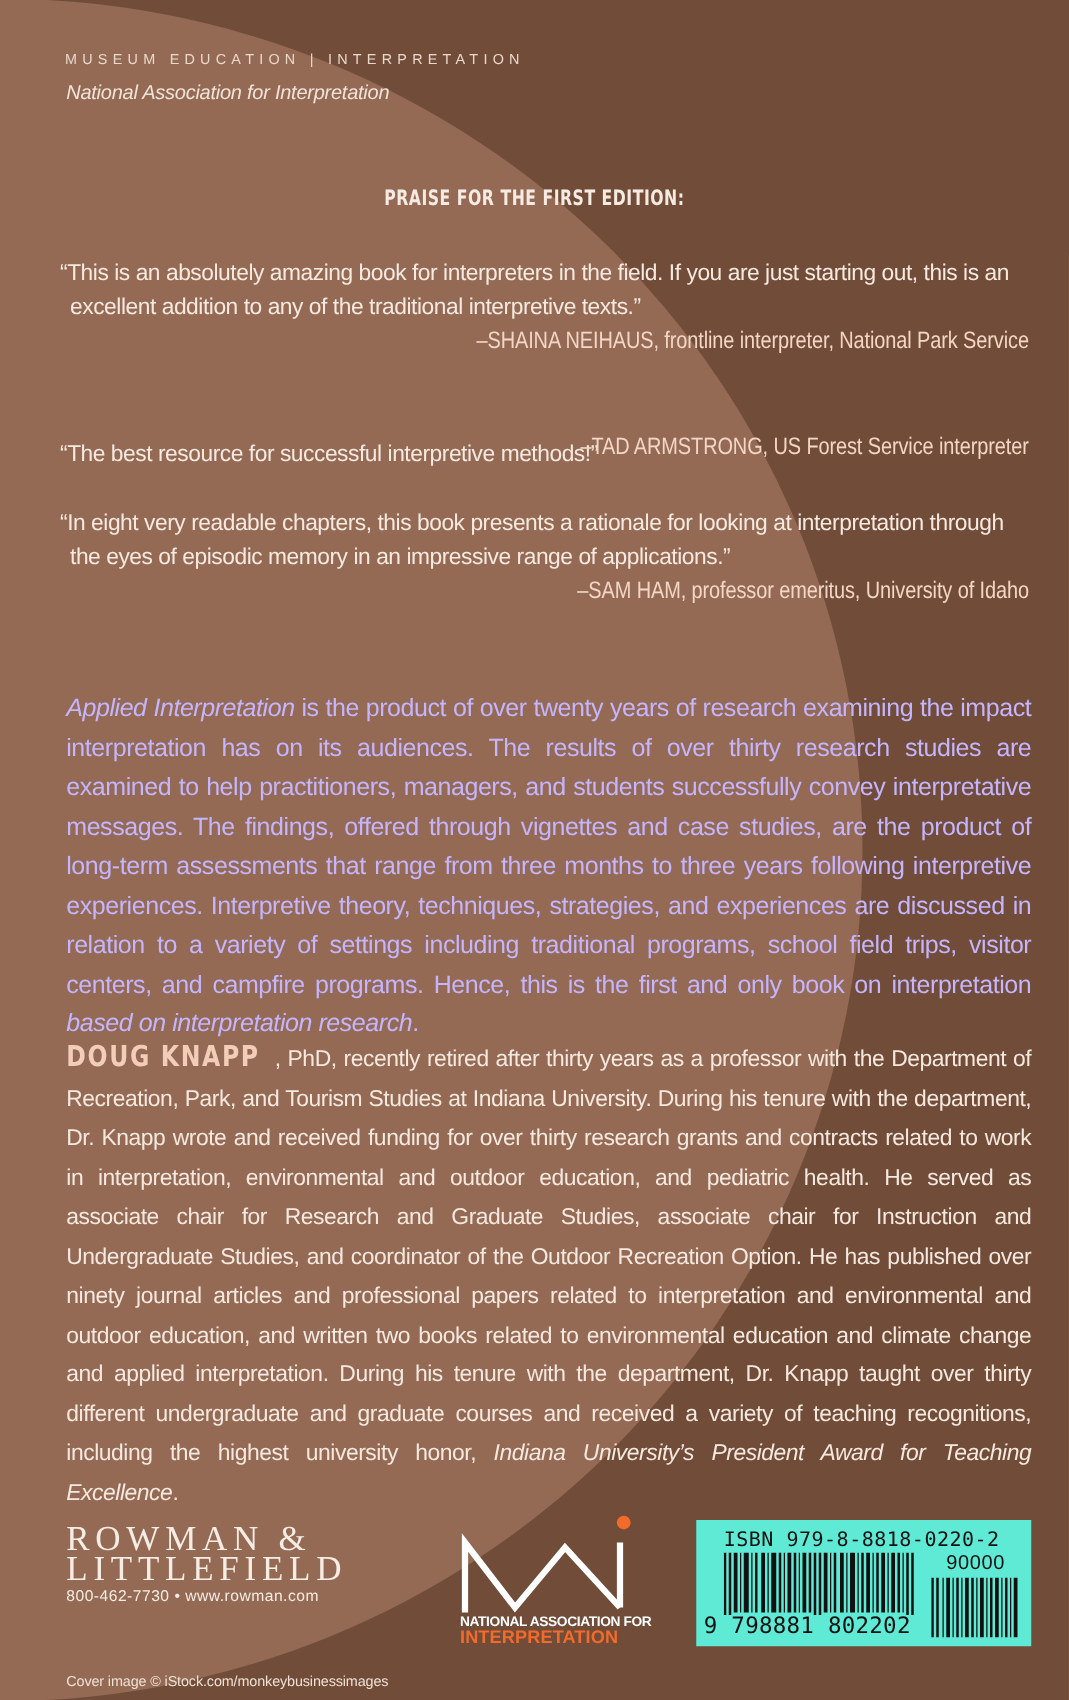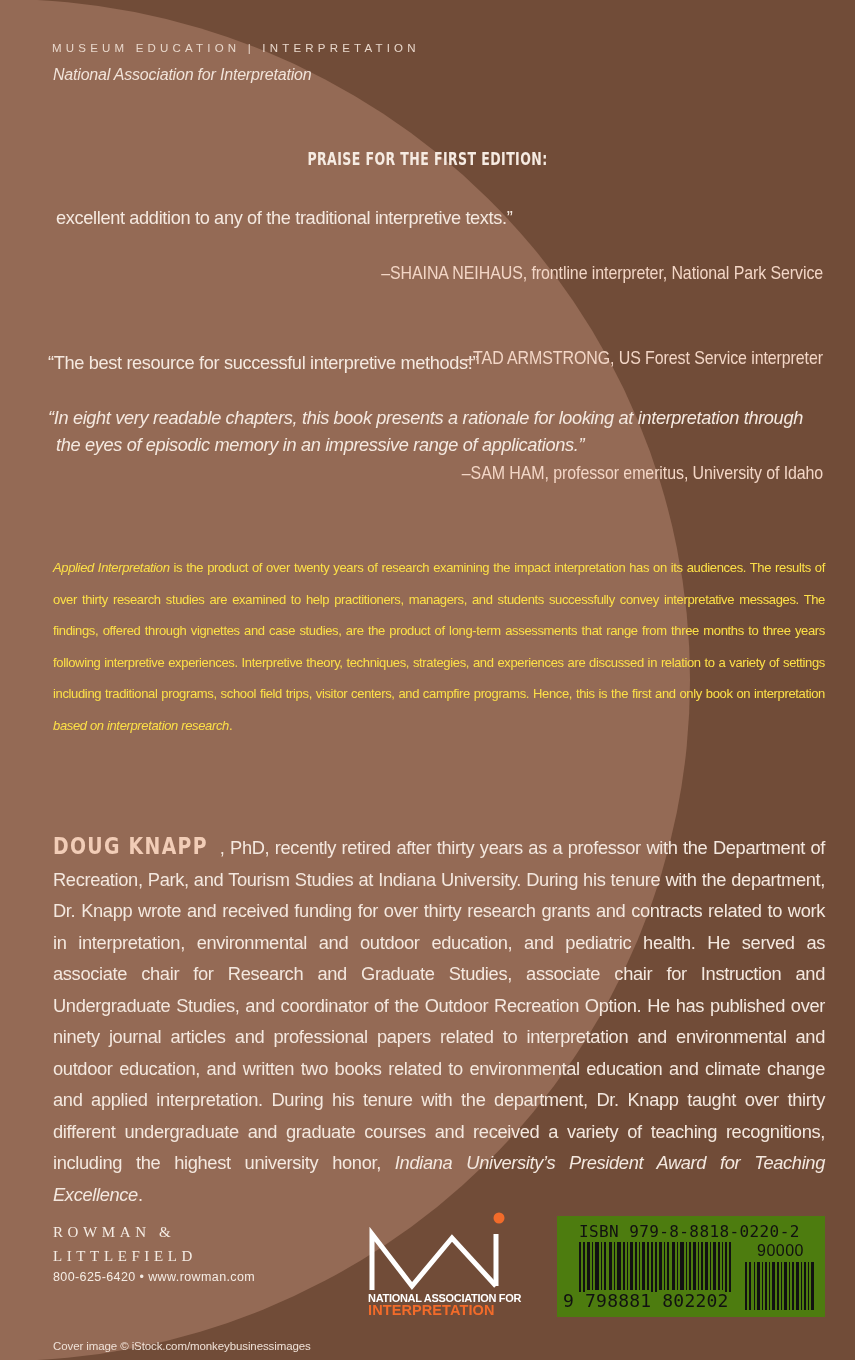--- a/index.html
+++ b/index.html
@@ -44,39 +44,39 @@
     .attrib {
       position: absolute; right: 32px; text-align: right;
       font-size: 19px; color: #f3d6c6; white-space: nowrap;
       transform: scaleX(0.84); transform-origin: right center;
       letter-spacing: -0.1px;
     }
     .attrib b { font-weight: normal; }
 
     .desc {
       position: absolute; left: 53px; width: 772px; top: 552px;
-      font-size: 13px; line-height: 31.5px; color: #fde047;
+      font-size: 20px; line-height: 31.5px; color: #c4b5fd;
       text-align: justify; letter-spacing: -0.35px;
     }
     .desc i, .bio i { font-style: italic; }
     .bio {
       position: absolute; left: 53px; width: 772px; top: 831px;
       font-size: 18.3px; line-height: 31.5px; color: #f4e8df;
       text-align: justify; letter-spacing: -0.35px;
     }
     .author-name {
       font-family: "DejaVu Sans", sans-serif; font-weight: bold;
       font-size: 23px; color: #f2cdb7; letter-spacing: 1.6px;
       display: inline-block; transform: scaleX(0.82); transform-origin: left center;
       margin-right: -22px;
     }
 
     .publisher {
       position: absolute; left: 53px; top: 1220px;
-      font-family: "Liberation Serif", serif; font-size: 15px;
+      font-family: "Liberation Serif", serif; font-size: 28px;
       letter-spacing: 4.6px; line-height: 24px; color: #f5ece4;
     }
     .contact {
       position: absolute; left: 53px; top: 1270px;
       font-size: 12.5px; color: #f5ece4; letter-spacing: 0.4px;
     }
     .credit {
       position: absolute; left: 53px; top: 1300px;
       font-size: 11.5px; color: #efe1d7; letter-spacing: -0.1px; margin-top: 40px;
     }
@@ -88,21 +88,21 @@
       letter-spacing: -0.3px;
     }
     .nai-bottom {
       position: absolute; left: 0; top: 90px; width: 140px;
       font-size: 14.5px; font-weight: bold; color: #f26b2a; letter-spacing: 0.1px;
       white-space: nowrap;
     }
 
     .barcode-box {
       position: absolute; left: 557px; top: 1216px; width: 268px; height: 101px;
-      background: #4d7c0f;
+      background: #5eead4;
     }
     .isbn {
       position: absolute; left: 22px; top: 6px;
       font-family: "DejaVu Sans Mono", monospace; font-size: 16px; color: #111;
       letter-spacing: 0.4px;
     }
     .price {
       position: absolute; left: 200px; top: 26px;
       font-family: Liberation Sans, sans-serif; font-size: 16px; color: #111;
       letter-spacing: 0.5px;
@@ -120,44 +120,45 @@
 <div class="arc"></div>
 
 <div class="layer">
 
   <div class="series">MUSEUM EDUCATION | INTERPRETATION</div>
   <div class="series-sub">National Association for Interpretation</div>
 
   <div class="praise-head">PRAISE FOR THE FIRST EDITION:</div>
 
   <div class="quote" style="top:205px;">
+    <span>“This is an absolutely amazing book for interpreters in the field. If you are just starting out, this is an</span>
     <span class="line2">excellent addition to any of the traditional interpretive texts.”</span>
   </div>
   <div class="attrib" style="top:262px;"><b>–SHAINA NEIHAUS</b><span>, frontline interpreter, National Park Service</span></div>
 
   <div class="quote" style="top:318px;margin-top:32px;">
     <span>“The best resource for successful interpretive methods!”</span>
   </div>
   <div class="attrib" style="top:347px;"><b>–TAD ARMSTRONG</b><span>, US Forest Service interpreter</span></div>
 
-  <div class="quote" style="top:405px;font-style:italic;">
+  <div class="quote" style="top:405px;">
     <span>“In eight very readable chapters, this book presents a rationale for looking at interpretation through</span>
     <span class="line2">the eyes of episodic memory in an impressive range of applications.”</span>
   </div>
   <div class="attrib" style="top:462px;"><b>–SAM HAM</b><span>, professor emeritus, University of Idaho</span></div>
 
   <div class="desc"><i>Applied Interpretation</i><span> is the product of over twenty years of research examining the impact interpretation has on its audiences. The results of over thirty research studies are examined to help practitioners, managers, and students successfully convey interpretative messages. The findings, offered through vignettes and case studies, are the product of long-term assessments that range from three months to three years following interpretive experiences. Interpretive theory, techniques, strategies, and experiences are discussed in relation to a variety of settings including traditional programs, school field trips, visitor centers, and campfire programs. Hence, this is the first and only book on interpretation </span><i>based on interpretation research</i><span>.</span></div>
 
   <div class="bio"><span class="author-name">DOUG KNAPP</span><span>, PhD, recently retired after thirty years as a professor with the Department of Recreation, Park, and Tourism Studies at Indiana University. During his tenure with the department, Dr. Knapp wrote and received funding for over thirty research grants and contracts related to work in interpretation, environmental and outdoor education, and pediatric health. He served as associate chair for Research and Graduate Studies, associate chair for Instruction and Undergraduate Studies, and coordinator of the Outdoor Recreation Option. He has published over ninety journal articles and professional papers related to interpretation and environmental and outdoor education, and written two books related to environmental education and climate change and applied interpreta­tion. During his tenure with the department, Dr. Knapp taught over thirty different undergraduate and graduate courses and received a variety of teaching recognitions, including the highest univer­sity honor, </span><i>Indiana University’s President Award for Teaching Excellence</i><span>.</span></div>
 
   <div class="publisher">
     <div>ROWMAN &amp;</div>
     <div>LITTLEFIELD</div>
   </div>
-  <div class="contact">800-625-6420 • www.rowman.com</div>
+  <div class="contact">800-462-7730 • www.rowman.com</div>
   <div class="credit">Cover image © iStock.com/monkeybusinessimages</div>
 
   <div class="nai-logo">
     <svg width="140" height="80" viewBox="0 0 140 80">
       <polyline points="4,78 4,22 44,74 84,26 128,74" fill="none" stroke="#ffffff" stroke-width="5" stroke-linejoin="miter"></polyline>
       <line x1="128" y1="74" x2="128" y2="22" stroke="#ffffff" stroke-width="5"></line>
       <circle cx="131" cy="6" r="5.5" fill="#f26b2a"></circle>
     </svg>
     <div class="nai-top">NATIONAL ASSOCIATION FOR</div>
     <div class="nai-bottom">INTERPRETATION</div>

